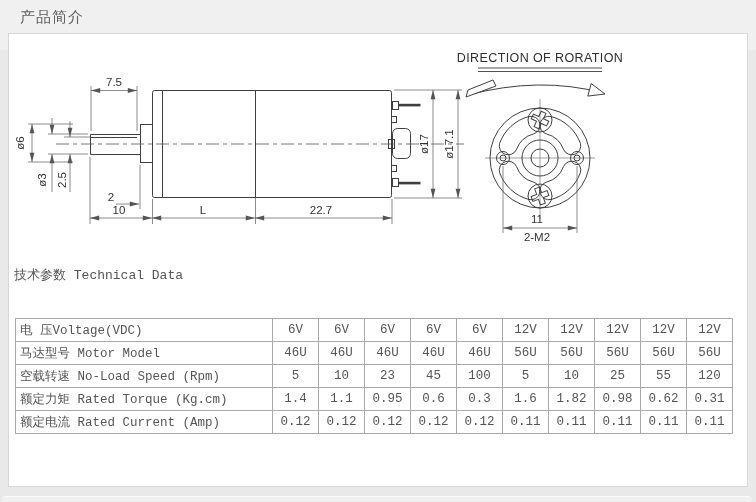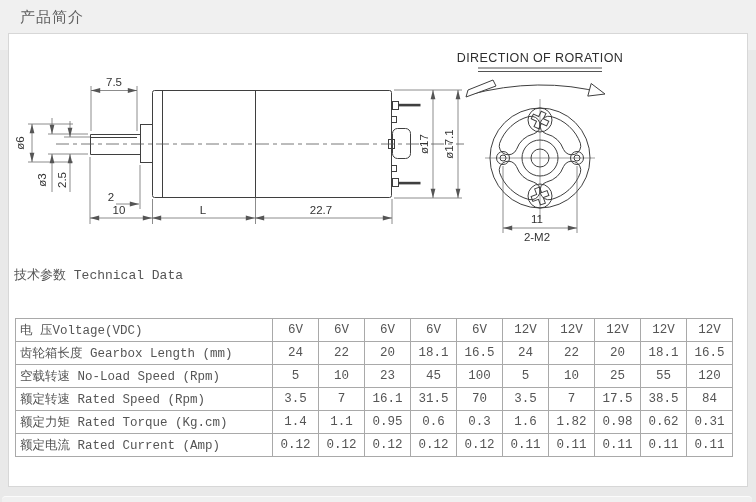--- a/index.html
+++ b/index.html
@@ -180,59 +180,46 @@
           <td>6V</td>
           <td>6V</td>
           <td>6V</td>
           <td>12V</td>
           <td>12V</td>
           <td>12V</td>
           <td>12V</td>
           <td>12V</td>
         </tr>
         <tr>
-          <td class="lbl">齿轮箱长度 Gearbox Length (mm)</td>
-          <td>24</td>
-          <td>22</td>
-          <td>20</td>
-          <td>18.1</td>
-          <td>16.5</td>
-          <td>24</td>
-          <td>22</td>
-          <td>20</td>
-          <td>18.1</td>
-          <td>16.5</td>
+          <td class="lbl">马达型号 Motor Model</td>
+          <td>46U</td>
+          <td>46U</td>
+          <td>46U</td>
+          <td>46U</td>
+          <td>46U</td>
+          <td>56U</td>
+          <td>56U</td>
+          <td>56U</td>
+          <td>56U</td>
+          <td>56U</td>
         </tr>
         <tr>
           <td class="lbl">空载转速 No-Load Speed (Rpm)</td>
           <td>5</td>
           <td>10</td>
           <td>23</td>
           <td>45</td>
           <td>100</td>
           <td>5</td>
           <td>10</td>
           <td>25</td>
           <td>55</td>
           <td>120</td>
         </tr>
         <tr>
-          <td class="lbl">额定转速 Rated Speed (Rpm)</td>
-          <td>3.5</td>
-          <td>7</td>
-          <td>16.1</td>
-          <td>31.5</td>
-          <td>70</td>
-          <td>3.5</td>
-          <td>7</td>
-          <td>17.5</td>
-          <td>38.5</td>
-          <td>84</td>
-        </tr>
-        <tr>
           <td class="lbl">额定力矩 Rated Torque (Kg.cm)</td>
           <td>1.4</td>
           <td>1.1</td>
           <td>0.95</td>
           <td>0.6</td>
           <td>0.3</td>
           <td>1.6</td>
           <td>1.82</td>
           <td>0.98</td>
           <td>0.62</td>

